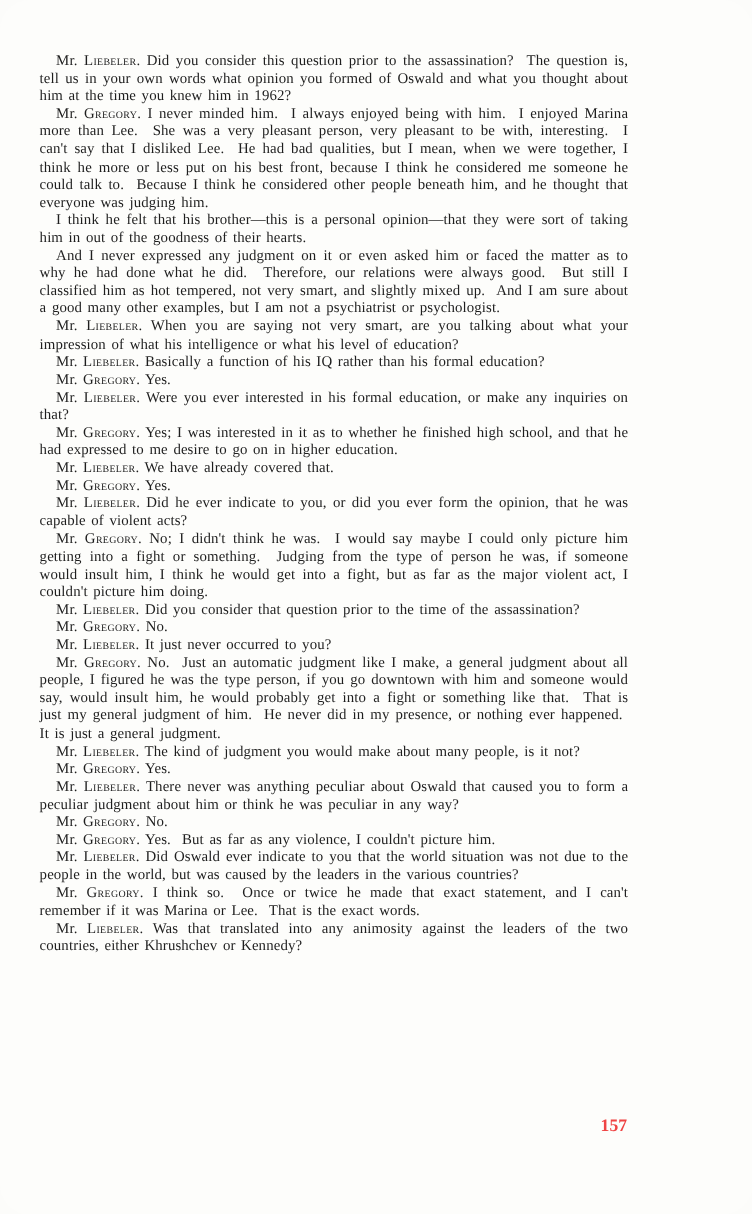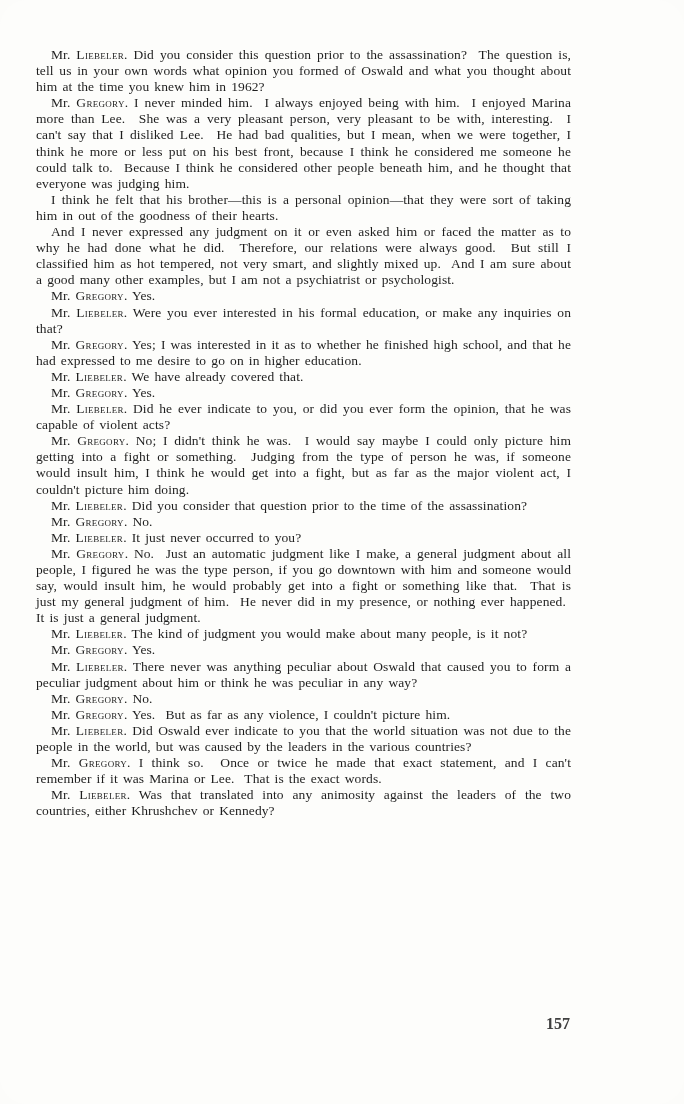--- a/index.html
+++ b/index.html
@@ -41,32 +41,34 @@
     letter-spacing: 0.3px;
   }
   .page-number {
     position: absolute;
     top: 1015px;
     left: 36px;
     width: 534px;
     text-align: right;
     font-size: 16px;
     font-weight: bold;
-    color: #404040;
+    color: #ef4444;
   }
 </style>
 </head>
 <body>
 
 <div class="page">
   <div class="text-block">
       <p class="para"><span class="speaker"><span>Mr. </span><span class="sc">Liebeler</span></span>. Did you consider this question prior to the assassination?&nbsp; The question is, tell us in your own words what opinion you formed of Oswald and what you thought about him at the time you knew him in 1962?</p>
       <p class="para"><span class="speaker"><span>Mr. </span><span class="sc">Gregory</span></span>. I never minded him.&nbsp; I always enjoyed being with him.&nbsp; I enjoyed Marina more than Lee.&nbsp; She was a very pleasant person, very pleasant to be with, interesting.&nbsp; I can't say that I disliked Lee.&nbsp; He had bad qualities, but I mean, when we were together, I think he more or less put on his best front, because I think he considered me someone he could talk to.&nbsp; Because I think he considered other people beneath him, and he thought that everyone was judging him.</p>
       <p class="para">I think he felt that his brother—this is a personal opinion—that they were sort of taking him in out of the goodness of their hearts.</p>
       <p class="para">And I never expressed any judgment on it or even asked him or faced the matter as to why he had done what he did.&nbsp; Therefore, our relations were always good.&nbsp; But still I classified him as hot tempered, not very smart, and slightly mixed up.&nbsp; And I am sure about a good many other examples, but I am not a psychiatrist or psychologist.</p>
+      <p class="para"><span class="speaker"><span>Mr. </span><span class="sc">Liebeler</span></span>. When you are saying not very smart, are you talking about what your impression of what his intelligence or what his level of education?</p>
+      <p class="para"><span class="speaker"><span>Mr. </span><span class="sc">Liebeler</span></span>. Basically a function of his IQ rather than his formal education?</p>
       <p class="para"><span class="speaker"><span>Mr. </span><span class="sc">Gregory</span></span>. Yes.</p>
       <p class="para"><span class="speaker"><span>Mr. </span><span class="sc">Liebeler</span></span>. Were you ever interested in his formal education, or make any inquiries on that?</p>
       <p class="para"><span class="speaker"><span>Mr. </span><span class="sc">Gregory</span></span>. Yes; I was interested in it as to whether he finished high school, and that he had expressed to me desire to go on in higher education.</p>
       <p class="para"><span class="speaker"><span>Mr. </span><span class="sc">Liebeler</span></span>. We have already covered that.</p>
       <p class="para"><span class="speaker"><span>Mr. </span><span class="sc">Gregory</span></span>. Yes.</p>
       <p class="para"><span class="speaker"><span>Mr. </span><span class="sc">Liebeler</span></span>. Did he ever indicate to you, or did you ever form the opinion, that he was capable of violent acts?</p>
       <p class="para"><span class="speaker"><span>Mr. </span><span class="sc">Gregory</span></span>. No; I didn't think he was.&nbsp; I would say maybe I could only picture him getting into a fight or something.&nbsp; Judging from the type of person he was, if someone would insult him, I think he would get into a fight, but as far as the major violent act, I couldn't picture him doing.</p>
       <p class="para"><span class="speaker"><span>Mr. </span><span class="sc">Liebeler</span></span>. Did you consider that question prior to the time of the assassination?</p>
       <p class="para"><span class="speaker"><span>Mr. </span><span class="sc">Gregory</span></span>. No.</p>
       <p class="para"><span class="speaker"><span>Mr. </span><span class="sc">Liebeler</span></span>. It just never occurred to you?</p>

